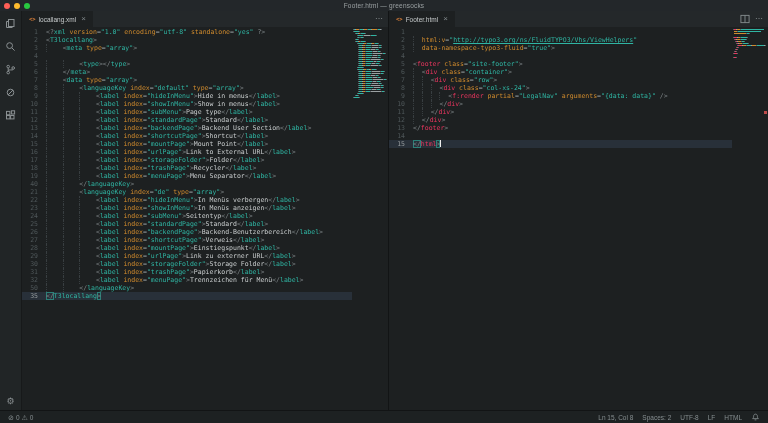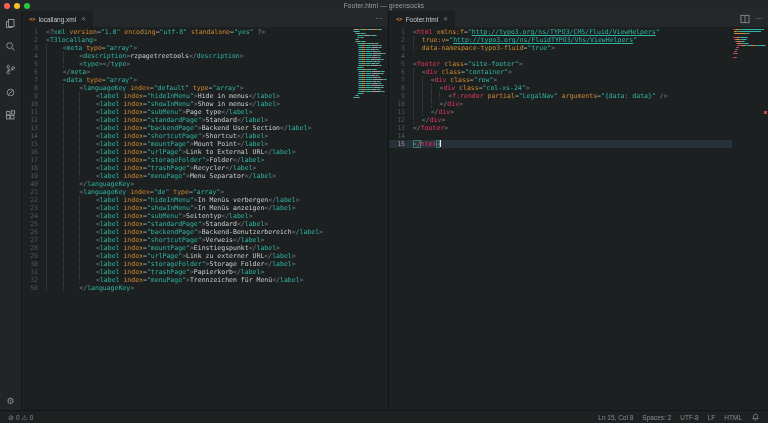--- a/index.html
+++ b/index.html
@@ -135,21 +135,21 @@
         </div>
         <div class="tab-actions">
           <span class="more-dots">⋯</span>
         </div>
       </div>
       <div class="code-wrap">
         <div class="code-lines">
             <div class="code-line"><span class="gutter">1</span><span class="content"><span class="tk-p">&lt;?</span><span class="tk-t">xml</span><span class="tk-x"> </span><span class="tk-a">version</span><span class="tk-p">=</span><span class="tk-s">"1.0"</span><span class="tk-x"> </span><span class="tk-a">encoding</span><span class="tk-p">=</span><span class="tk-s">"utf-8"</span><span class="tk-x"> </span><span class="tk-a">standalone</span><span class="tk-p">=</span><span class="tk-s">"yes"</span><span class="tk-x"> </span><span class="tk-p">?&gt;</span></span></div>
             <div class="code-line"><span class="gutter">2</span><span class="content"><span class="tk-p">&lt;</span><span class="tk-t">T3locallang</span><span class="tk-p">&gt;</span></span></div>
             <div class="code-line"><span class="gutter">3</span><span class="content"><span class="tk-i">    </span><span class="tk-p">&lt;</span><span class="tk-t">meta</span><span class="tk-x"> </span><span class="tk-a">type</span><span class="tk-p">=</span><span class="tk-s">"array"</span><span class="tk-p">&gt;</span></span></div>
-            <div class="code-line"><span class="gutter">4</span><span class="content"><span class="tk-i">    </span><span class="tk-i">    </span><span class="tk-p">&lt;</span><span class="tk-t">description</span><span class="tk-p">&gt;</span><span class="tk-x">rzpagetreetools</span><span class="tk-p">&lt;/</span><span class="tk-t">description</span><span class="tk-p">&gt;</span></span></div>
+            <div class="code-line"><span class="gutter">4</span></div>
             <div class="code-line"><span class="gutter">5</span><span class="content"><span class="tk-i">    </span><span class="tk-i">    </span><span class="tk-p">&lt;</span><span class="tk-t">type</span><span class="tk-p">&gt;&lt;/</span><span class="tk-t">type</span><span class="tk-p">&gt;</span></span></div>
             <div class="code-line"><span class="gutter">6</span><span class="content"><span class="tk-i">    </span><span class="tk-p">&lt;/</span><span class="tk-t">meta</span><span class="tk-p">&gt;</span></span></div>
             <div class="code-line"><span class="gutter">7</span><span class="content"><span class="tk-i">    </span><span class="tk-p">&lt;</span><span class="tk-t">data</span><span class="tk-x"> </span><span class="tk-a">type</span><span class="tk-p">=</span><span class="tk-s">"array"</span><span class="tk-p">&gt;</span></span></div>
             <div class="code-line"><span class="gutter">8</span><span class="content"><span class="tk-i">    </span><span class="tk-i">    </span><span class="tk-p">&lt;</span><span class="tk-t">languageKey</span><span class="tk-x"> </span><span class="tk-a">index</span><span class="tk-p">=</span><span class="tk-s">"default"</span><span class="tk-x"> </span><span class="tk-a">type</span><span class="tk-p">=</span><span class="tk-s">"array"</span><span class="tk-p">&gt;</span></span></div>
             <div class="code-line"><span class="gutter">9</span><span class="content"><span class="tk-i">    </span><span class="tk-i">    </span><span class="tk-i">    </span><span class="tk-p">&lt;</span><span class="tk-t">label</span><span class="tk-x"> </span><span class="tk-a">index</span><span class="tk-p">=</span><span class="tk-s">"hideInMenu"</span><span class="tk-p">&gt;</span><span class="tk-x">Hide in menus</span><span class="tk-p">&lt;/</span><span class="tk-t">label</span><span class="tk-p">&gt;</span></span></div>
             <div class="code-line"><span class="gutter">10</span><span class="content"><span class="tk-i">    </span><span class="tk-i">    </span><span class="tk-i">    </span><span class="tk-p">&lt;</span><span class="tk-t">label</span><span class="tk-x"> </span><span class="tk-a">index</span><span class="tk-p">=</span><span class="tk-s">"showInMenu"</span><span class="tk-p">&gt;</span><span class="tk-x">Show in menus</span><span class="tk-p">&lt;/</span><span class="tk-t">label</span><span class="tk-p">&gt;</span></span></div>
             <div class="code-line"><span class="gutter">11</span><span class="content"><span class="tk-i">    </span><span class="tk-i">    </span><span class="tk-i">    </span><span class="tk-p">&lt;</span><span class="tk-t">label</span><span class="tk-x"> </span><span class="tk-a">index</span><span class="tk-p">=</span><span class="tk-s">"subMenu"</span><span class="tk-p">&gt;</span><span class="tk-x">Page type</span><span class="tk-p">&lt;/</span><span class="tk-t">label</span><span class="tk-p">&gt;</span></span></div>
             <div class="code-line"><span class="gutter">12</span><span class="content"><span class="tk-i">    </span><span class="tk-i">    </span><span class="tk-i">    </span><span class="tk-p">&lt;</span><span class="tk-t">label</span><span class="tk-x"> </span><span class="tk-a">index</span><span class="tk-p">=</span><span class="tk-s">"standardPage"</span><span class="tk-p">&gt;</span><span class="tk-x">Standard</span><span class="tk-p">&lt;/</span><span class="tk-t">label</span><span class="tk-p">&gt;</span></span></div>
             <div class="code-line"><span class="gutter">13</span><span class="content"><span class="tk-i">    </span><span class="tk-i">    </span><span class="tk-i">    </span><span class="tk-p">&lt;</span><span class="tk-t">label</span><span class="tk-x"> </span><span class="tk-a">index</span><span class="tk-p">=</span><span class="tk-s">"backendPage"</span><span class="tk-p">&gt;</span><span class="tk-x">Backend User Section</span><span class="tk-p">&lt;/</span><span class="tk-t">label</span><span class="tk-p">&gt;</span></span></div>
             <div class="code-line"><span class="gutter">14</span><span class="content"><span class="tk-i">    </span><span class="tk-i">    </span><span class="tk-i">    </span><span class="tk-p">&lt;</span><span class="tk-t">label</span><span class="tk-x"> </span><span class="tk-a">index</span><span class="tk-p">=</span><span class="tk-s">"shortcutPage"</span><span class="tk-p">&gt;</span><span class="tk-x">Shortcut</span><span class="tk-p">&lt;/</span><span class="tk-t">label</span><span class="tk-p">&gt;</span></span></div>
@@ -165,20 +165,21 @@
             <div class="code-line"><span class="gutter">24</span><span class="content"><span class="tk-i">    </span><span class="tk-i">    </span><span class="tk-i">    </span><span class="tk-p">&lt;</span><span class="tk-t">label</span><span class="tk-x"> </span><span class="tk-a">index</span><span class="tk-p">=</span><span class="tk-s">"subMenu"</span><span class="tk-p">&gt;</span><span class="tk-x">Seitentyp</span><span class="tk-p">&lt;/</span><span class="tk-t">label</span><span class="tk-p">&gt;</span></span></div>
             <div class="code-line"><span class="gutter">25</span><span class="content"><span class="tk-i">    </span><span class="tk-i">    </span><span class="tk-i">    </span><span class="tk-p">&lt;</span><span class="tk-t">label</span><span class="tk-x"> </span><span class="tk-a">index</span><span class="tk-p">=</span><span class="tk-s">"standardPage"</span><span class="tk-p">&gt;</span><span class="tk-x">Standard</span><span class="tk-p">&lt;/</span><span class="tk-t">label</span><span class="tk-p">&gt;</span></span></div>
             <div class="code-line"><span class="gutter">26</span><span class="content"><span class="tk-i">    </span><span class="tk-i">    </span><span class="tk-i">    </span><span class="tk-p">&lt;</span><span class="tk-t">label</span><span class="tk-x"> </span><span class="tk-a">index</span><span class="tk-p">=</span><span class="tk-s">"backendPage"</span><span class="tk-p">&gt;</span><span class="tk-x">Backend-Benutzerbereich</span><span class="tk-p">&lt;/</span><span class="tk-t">label</span><span class="tk-p">&gt;</span></span></div>
             <div class="code-line"><span class="gutter">27</span><span class="content"><span class="tk-i">    </span><span class="tk-i">    </span><span class="tk-i">    </span><span class="tk-p">&lt;</span><span class="tk-t">label</span><span class="tk-x"> </span><span class="tk-a">index</span><span class="tk-p">=</span><span class="tk-s">"shortcutPage"</span><span class="tk-p">&gt;</span><span class="tk-x">Verweis</span><span class="tk-p">&lt;/</span><span class="tk-t">label</span><span class="tk-p">&gt;</span></span></div>
             <div class="code-line"><span class="gutter">28</span><span class="content"><span class="tk-i">    </span><span class="tk-i">    </span><span class="tk-i">    </span><span class="tk-p">&lt;</span><span class="tk-t">label</span><span class="tk-x"> </span><span class="tk-a">index</span><span class="tk-p">=</span><span class="tk-s">"mountPage"</span><span class="tk-p">&gt;</span><span class="tk-x">Einstiegspunkt</span><span class="tk-p">&lt;/</span><span class="tk-t">label</span><span class="tk-p">&gt;</span></span></div>
             <div class="code-line"><span class="gutter">29</span><span class="content"><span class="tk-i">    </span><span class="tk-i">    </span><span class="tk-i">    </span><span class="tk-p">&lt;</span><span class="tk-t">label</span><span class="tk-x"> </span><span class="tk-a">index</span><span class="tk-p">=</span><span class="tk-s">"urlPage"</span><span class="tk-p">&gt;</span><span class="tk-x">Link zu externer URL</span><span class="tk-p">&lt;/</span><span class="tk-t">label</span><span class="tk-p">&gt;</span></span></div>
             <div class="code-line"><span class="gutter">30</span><span class="content"><span class="tk-i">    </span><span class="tk-i">    </span><span class="tk-i">    </span><span class="tk-p">&lt;</span><span class="tk-t">label</span><span class="tk-x"> </span><span class="tk-a">index</span><span class="tk-p">=</span><span class="tk-s">"storageFolder"</span><span class="tk-p">&gt;</span><span class="tk-x">Storage Folder</span><span class="tk-p">&lt;/</span><span class="tk-t">label</span><span class="tk-p">&gt;</span></span></div>
             <div class="code-line"><span class="gutter">31</span><span class="content"><span class="tk-i">    </span><span class="tk-i">    </span><span class="tk-i">    </span><span class="tk-p">&lt;</span><span class="tk-t">label</span><span class="tk-x"> </span><span class="tk-a">index</span><span class="tk-p">=</span><span class="tk-s">"trashPage"</span><span class="tk-p">&gt;</span><span class="tk-x">Papierkorb</span><span class="tk-p">&lt;/</span><span class="tk-t">label</span><span class="tk-p">&gt;</span></span></div>
             <div class="code-line"><span class="gutter">32</span><span class="content"><span class="tk-i">    </span><span class="tk-i">    </span><span class="tk-i">    </span><span class="tk-p">&lt;</span><span class="tk-t">label</span><span class="tk-x"> </span><span class="tk-a">index</span><span class="tk-p">=</span><span class="tk-s">"menuPage"</span><span class="tk-p">&gt;</span><span class="tk-x">Trennzeichen für Menü</span><span class="tk-p">&lt;/</span><span class="tk-t">label</span><span class="tk-p">&gt;</span></span></div>
             <div class="code-line"><span class="gutter">50</span><span class="content"><span class="tk-i">    </span><span class="tk-i">    </span><span class="tk-p">&lt;/</span><span class="tk-t">languageKey</span><span class="tk-p">&gt;</span></span></div>
+            <div class="code-line active"><span class="gutter">35</span><span class="content"><span class="tk-pm">&lt;/</span><span class="tk-t">T3locallang</span><span class="tk-pm">&gt;</span></span></div>
           </div>
         <div class="minimap">
             <div class="mm-line">
               <span class="mm-b mb-p" style="width: 1px;"></span>
               <span class="mm-b mb-t" style="width: 1.35px;"></span>
               <span class="mm-b mb-x" style="width: 1px;"></span>
               <span class="mm-b mb-a" style="width: 3.15px;"></span>
               <span class="mm-b mb-p" style="width: 1px;"></span>
               <span class="mm-b mb-s" style="width: 2.25px;"></span>
               <span class="mm-b mb-x" style="width: 1px;"></span>
@@ -666,22 +667,22 @@
             <svg class="split-svg" width="10" height="10" viewBox="0 0 11 11">
                 <rect x="1" y="1.5" width="9" height="8"></rect>
                 <line x1="5.5" y1="1.5" x2="5.5" y2="9.5"></line>
               </svg>
           </span>
           <span class="more-dots">⋯</span>
         </div>
       </div>
       <div class="code-wrap">
         <div class="code-lines">
-            <div class="code-line"><span class="gutter">1</span><span class="content"><span class="tk-p">&lt;</span><span class="tk-t">html</span><span class="tk-x"> </span><span class="tk-a">xmlns:f</span><span class="tk-p">=</span><span class="tk-s">"</span><span class="tk-u">http://typo3.org/ns/TYPO3/CMS/Fluid/ViewHelpers</span><span class="tk-s">"</span></span></div>
-            <div class="code-line"><span class="gutter">2</span><span class="content"><span class="tk-i">  </span><span class="tk-a">true:v</span><span class="tk-p">=</span><span class="tk-s">"</span><span class="tk-u">http://typo3.org/ns/FluidTYPO3/Vhs/ViewHelpers</span><span class="tk-s">"</span></span></div>
+            <div class="code-line"><span class="gutter">1</span></div>
+            <div class="code-line"><span class="gutter">2</span><span class="content"><span class="tk-i">  </span><span class="tk-a">html:v</span><span class="tk-p">=</span><span class="tk-s">"</span><span class="tk-u">http://typo3.org/ns/FluidTYPO3/Vhs/ViewHelpers</span><span class="tk-s">"</span></span></div>
             <div class="code-line"><span class="gutter">3</span><span class="content"><span class="tk-i">  </span><span class="tk-a">data-namespace-typo3-fluid</span><span class="tk-p">=</span><span class="tk-s">"true"</span><span class="tk-p">&gt;</span></span></div>
             <div class="code-line"><span class="gutter">4</span><span class="content"></span></div>
             <div class="code-line"><span class="gutter">5</span><span class="content"><span class="tk-p">&lt;</span><span class="tk-t">footer</span><span class="tk-x"> </span><span class="tk-a">class</span><span class="tk-p">=</span><span class="tk-s">"site-footer"</span><span class="tk-p">&gt;</span></span></div>
             <div class="code-line"><span class="gutter">6</span><span class="content"><span class="tk-i">  </span><span class="tk-p">&lt;</span><span class="tk-t">div</span><span class="tk-x"> </span><span class="tk-a">class</span><span class="tk-p">=</span><span class="tk-s">"container"</span><span class="tk-p">&gt;</span></span></div>
             <div class="code-line"><span class="gutter">7</span><span class="content"><span class="tk-i">  </span><span class="tk-i">  </span><span class="tk-p">&lt;</span><span class="tk-t">div</span><span class="tk-x"> </span><span class="tk-a">class</span><span class="tk-p">=</span><span class="tk-s">"row"</span><span class="tk-p">&gt;</span></span></div>
             <div class="code-line"><span class="gutter">8</span><span class="content"><span class="tk-i">  </span><span class="tk-i">  </span><span class="tk-i">  </span><span class="tk-p">&lt;</span><span class="tk-t">div</span><span class="tk-x"> </span><span class="tk-a">class</span><span class="tk-p">=</span><span class="tk-s">"col-xs-24"</span><span class="tk-p">&gt;</span></span></div>
             <div class="code-line"><span class="gutter">9</span><span class="content"><span class="tk-i">  </span><span class="tk-i">  </span><span class="tk-i">  </span><span class="tk-i">  </span><span class="tk-p">&lt;</span><span class="tk-t">f:render</span><span class="tk-x"> </span><span class="tk-a">partial</span><span class="tk-p">=</span><span class="tk-s">"LegalNav"</span><span class="tk-x"> </span><span class="tk-a">arguments</span><span class="tk-p">=</span><span class="tk-s">"{data: data}"</span><span class="tk-x"> </span><span class="tk-p">/&gt;</span></span></div>
             <div class="code-line"><span class="gutter">10</span><span class="content"><span class="tk-i">  </span><span class="tk-i">  </span><span class="tk-i">  </span><span class="tk-p">&lt;/</span><span class="tk-t">div</span><span class="tk-p">&gt;</span></span></div>
             <div class="code-line"><span class="gutter">11</span><span class="content"><span class="tk-i">  </span><span class="tk-i">  </span><span class="tk-p">&lt;/</span><span class="tk-t">div</span><span class="tk-p">&gt;</span></span></div>
             <div class="code-line"><span class="gutter">12</span><span class="content"><span class="tk-i">  </span><span class="tk-p">&lt;/</span><span class="tk-t">div</span><span class="tk-p">&gt;</span></span></div>

